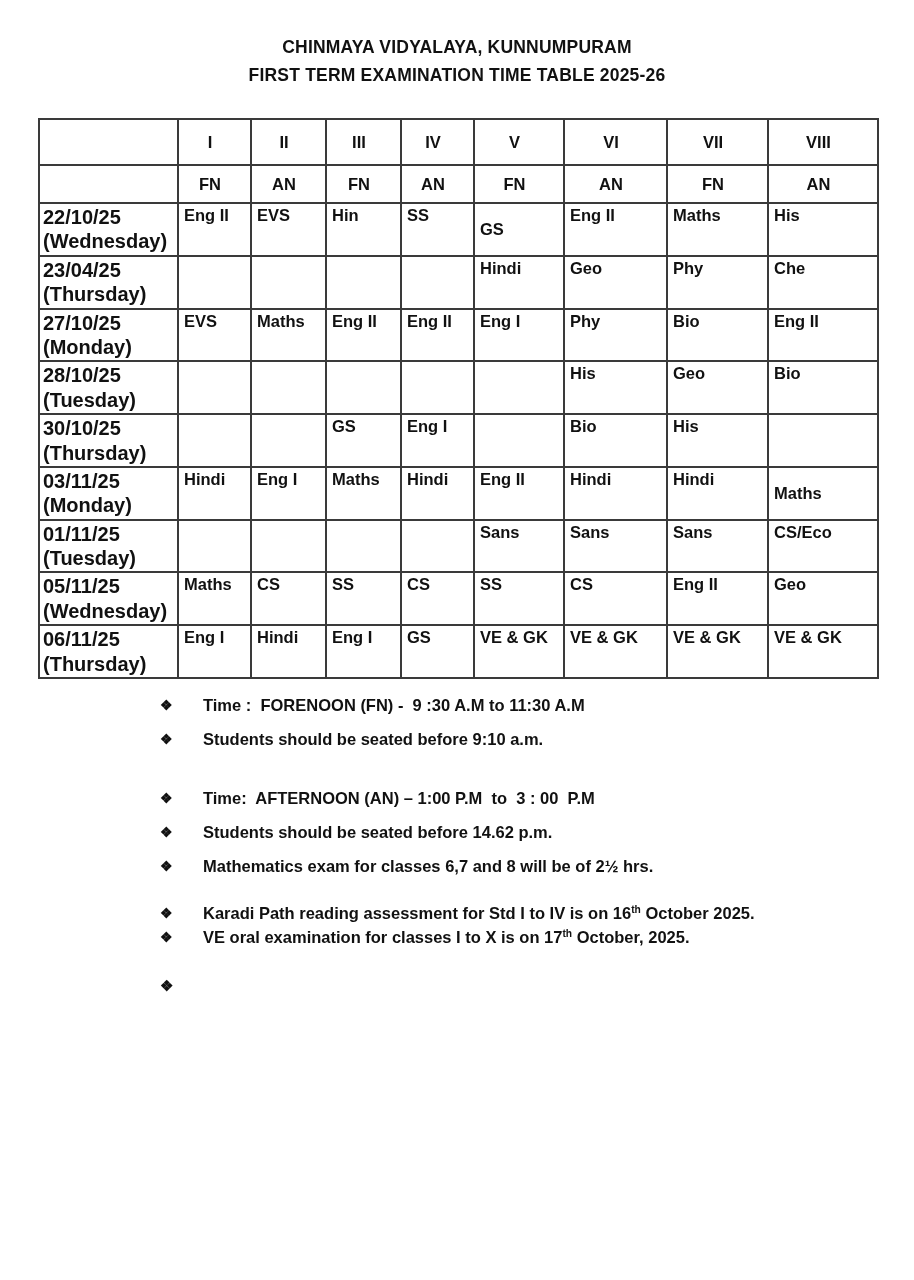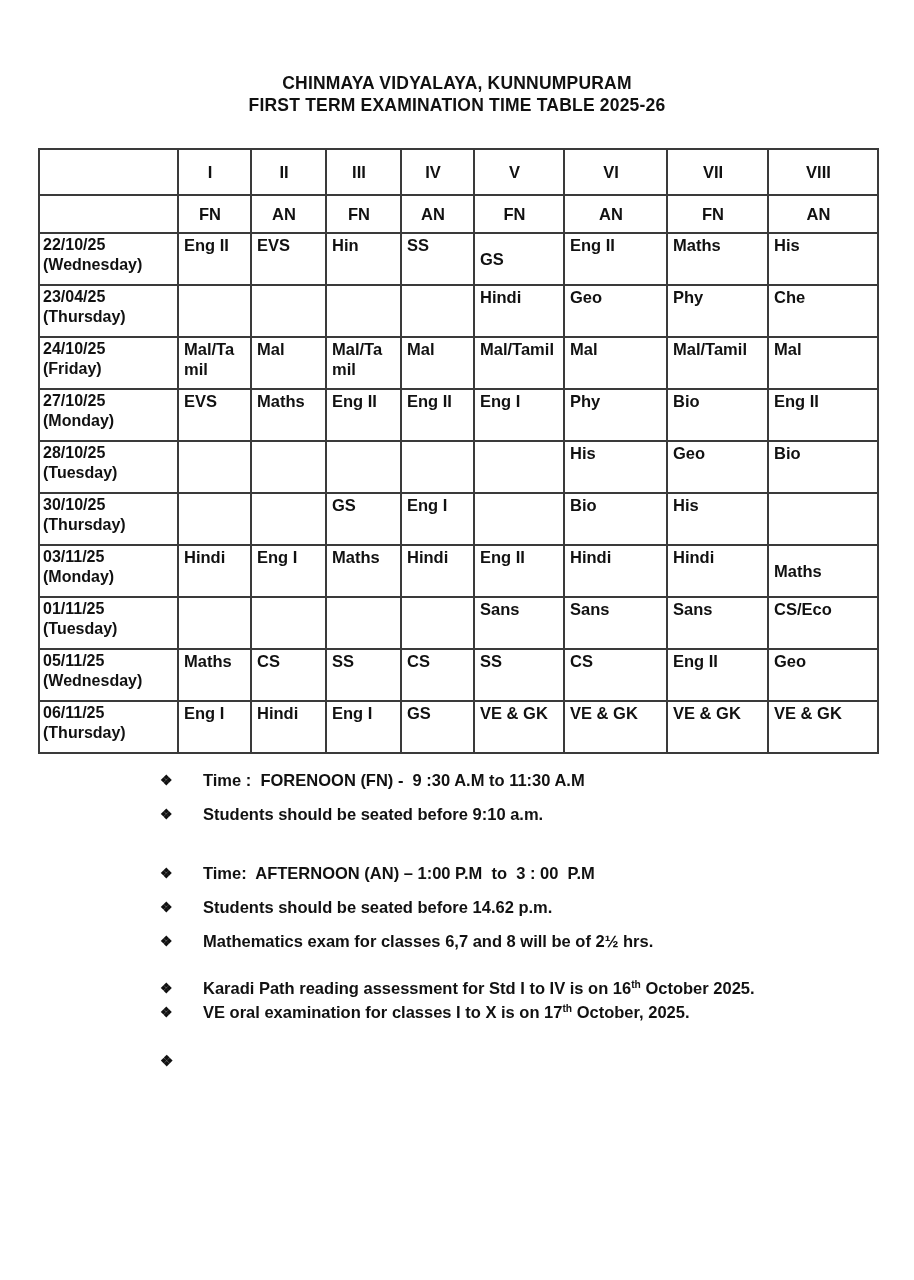--- a/index.html
+++ b/index.html
@@ -1,42 +1,42 @@
 <!DOCTYPE html>
 <html><head>
 <meta charset="utf-8">
 <style>
   html,body{margin:0;padding:0;background:#ffffff;}
   .page{
     width:914px;height:1280px;background:#ffffff;position:relative;
     font-family:"Liberation Sans",sans-serif;color:#111111;overflow:hidden;
   }
-  .doc-header{padding-top:72px;text-align:center;}
+  .doc-header{padding-top:36px;text-align:center;}
   .doc-title{
     font-weight:bold;font-size:17.5px;line-height:22px;letter-spacing:0.2px;color:#111111;
   }
-  .doc-title + .doc-title{margin-top:0;}
+  .doc-title + .doc-title{margin-top:6px;}
 
   table.timetable{
     border-collapse:collapse;table-layout:fixed;
     margin:32px 0 0 38px;width:839px;
   }
   .timetable th,.timetable td{
     border:2px solid #3a3a3a;padding:1px 5px;overflow:hidden;
   }
   .timetable th{
     font-size:16.5px;font-weight:bold;text-align:center;vertical-align:middle;padding-right:14px;
   }
   tr.h1 th{height:42px;}
   tr.h2 th{height:34px;}
   .timetable tbody tr{height:52px;}
   .timetable td{
     font-size:16.5px;font-weight:bold;line-height:1.22;vertical-align:top;text-align:left;
   }
-  td.date-cell{font-size:16px;padding-left:3px;}
+  td.date-cell{font-size:20px;padding-left:3px;}
   td.subject-cell{overflow-wrap:break-word;word-wrap:break-word;}
   td.subject-cell.low{padding-top:15px;}
 
   .notes{margin-left:160px;margin-top:14px;}
   .note{display:flex;align-items:flex-start;font-weight:bold;font-size:16.5px;line-height:24px;color:#111111;}
   .note .bullet{width:43px;flex:0 0 43px;font-size:14px;line-height:24px;}
   .note .note-text{white-space:pre-wrap;}
   .note.large{font-size:19px;line-height:26px;}
   .note.large .bullet{font-size:15px;line-height:26px;}
   sup{font-size:0.62em;line-height:0;}
@@ -111,34 +111,20 @@
           <td class="subject-cell"></td>
           <td class="subject-cell"></td>
           <td class="subject-cell"></td>
           <td class="subject-cell">Hindi</td>
           <td class="subject-cell">Geo</td>
           <td class="subject-cell">Phy</td>
           <td class="subject-cell">Che</td>
         </tr>
         <tr>
           <td class="date-cell">
-            <div class="date-line">24/10/25</div>
-            <div class="day-line">(Friday)</div>
-          </td>
-          <td class="subject-cell">Mal/Tamil</td>
-          <td class="subject-cell">Mal</td>
-          <td class="subject-cell">Mal/Tamil</td>
-          <td class="subject-cell">Mal</td>
-          <td class="subject-cell">Mal/Tamil</td>
-          <td class="subject-cell">Mal</td>
-          <td class="subject-cell">Mal/Tamil</td>
-          <td class="subject-cell">Mal</td>
-        </tr>
-        <tr>
-          <td class="date-cell">
             <div class="date-line">27/10/25</div>
             <div class="day-line">(Monday)</div>
           </td>
           <td class="subject-cell">EVS</td>
           <td class="subject-cell">Maths</td>
           <td class="subject-cell">Eng II</td>
           <td class="subject-cell">Eng II</td>
           <td class="subject-cell">Eng I</td>
           <td class="subject-cell">Phy</td>
           <td class="subject-cell">Bio</td>

